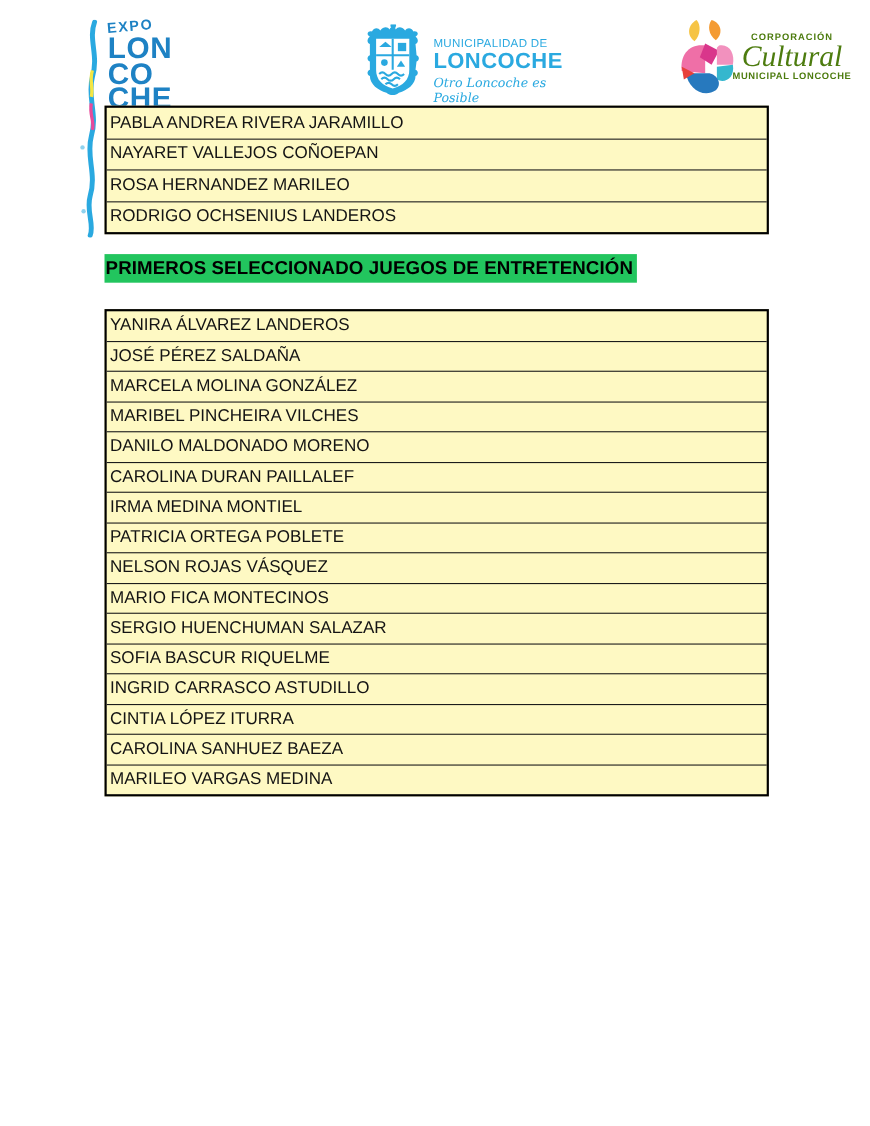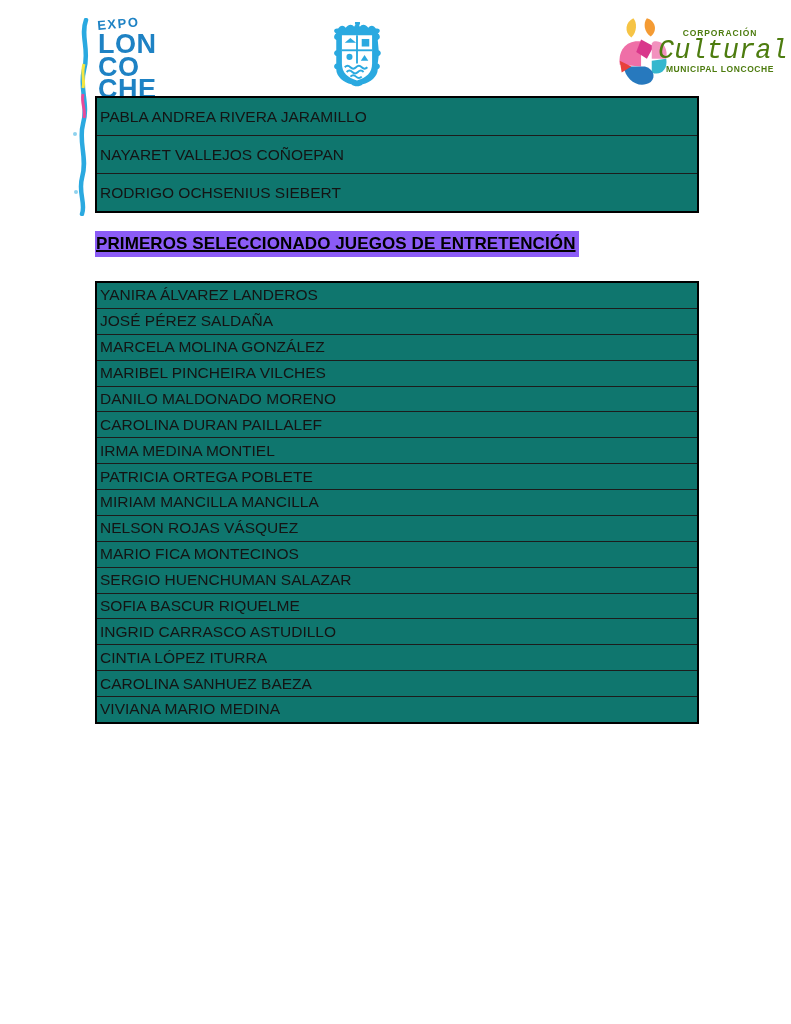--- a/index.html
+++ b/index.html
@@ -20,45 +20,45 @@
   .muni-crest { position:absolute; left:0; top:2px; }
   .muni-text { position:absolute; left:66px; top:14px; width:140px; }
   .muni-line1 { font-size:10.5px; letter-spacing:0.3px; }
   .muni-line2 { font-size:20px; font-weight:700; letter-spacing:0.4px; line-height:21px; }
   .muni-tagline { font-family:"DejaVu Serif", serif; font-style:italic; font-size:11.5px; margin-top:1px; }
 
   .cultural-logo { position:absolute; left:612px; top:12px; z-index:1; color:#4d7c0f; width:165px; height:80px; }
   .cultural-petals { position:absolute; left:0; top:4px; }
   .cultural-text { position:absolute; left:46px; top:16px; width:124px; text-align:center; }
   .cult-line1 { font-size:8.5px; letter-spacing:0.9px; font-weight:700; }
-  .cult-line2 { font-family:Liberation Mono, monospace; font-style:italic; font-size:27px; line-height:27px; }
+  .cult-line2 { font-family:Liberation Serif, serif; font-style:italic; font-size:27px; line-height:27px; }
   .cult-line3 { font-size:8.5px; letter-spacing:0.6px; font-weight:700; margin-top:-1px; }
 
   
   .names-table {
-    position:absolute; left:95px; width:600px; background:#0f766e;
+    position:absolute; left:95px; width:600px; background:#fef9c3;
     border:2px solid #000; z-index:2;
     display:flex; flex-direction:column;
   }
   #table1 { top:96px;  height:113px; }
   #table2 { top:281px; height:439px; }
   .name-row {
     flex:1; display:flex; align-items:center;
     padding-left:3px; font-size:15.5px; color:#141414;
     border-top:1.6px solid #1c1c1c; white-space:nowrap; overflow:hidden;
   }
   .name-row:first-child { border-top:none; }
 
   
   .section-heading { position:absolute; left:95px; top:231px; z-index:2; }
   .section-heading span {
-    display:inline-block; background:#8b5cf6; color:#000;
+    display:inline-block; background:#22c55e; color:#000;
     font-weight:700; font-size:17px; letter-spacing:0.1px;
     padding:3px 3px 3px 1px;
-    text-decoration:underline; text-decoration-thickness:2px;
+    text-decoration-thickness:2px;
   }
 </style>
 </head>
 <body>
 
 <div class="page">
 
   <div class="expo-logo">
     <span class="expo-ribbon">
       <svg width="26" height="198" viewBox="0 0 26 198">
@@ -95,20 +95,25 @@
           <circle cx="22" cy="37" r="3.2"></circle>
           <path d="M34,41 l4,-6 l4,6 Z"></path>
         </g>
         <g fill="none" stroke="#2AA9E0" stroke-width="2">
           <path d="M17,48 q3,-3 6,0 q3,3 6,0 q3,-3 6,0 q3,3 6,0"></path>
           <path d="M19,53 q3,-3 6,0 q3,3 6,0 q3,-3 6,0"></path>
           <path d="M23,58 q3,-3 6,0 q3,3 6,0"></path>
         </g>
       </svg>
     </span>
+    <div class="muni-text">
+      <div class="muni-line1">MUNICIPALIDAD DE</div>
+      <div class="muni-line2">LONCOCHE</div>
+      <div class="muni-tagline">Otro Loncoche es Posible</div>
+    </div>
   </div>
 
   <div class="cultural-logo">
     <span class="cultural-petals">
       <svg width="62" height="74" viewBox="0 0 64 76">
         <path d="M22,2 C14,6 12,16 20,22 C26,16 26,6 22,2Z" fill="#F6C445"></path>
         <path d="M36,2 C44,4 48,14 40,21 C33,16 32,7 36,2Z" fill="#F49B33"></path>
         <path d="M30,26 C16,24 6,34 8,50 L30,52 Z" fill="#EF6FA7"></path>
         <path d="M30,24 L43,31 L36,44 L25,37 Z" fill="#D9368B"></path>
         <path d="M43,26 C53,24 58,34 56,44 L41,44 L41,28 Z" fill="#F291BE"></path>
@@ -120,40 +125,40 @@
     <div class="cultural-text">
       <div class="cult-line1">CORPORACIÓN</div>
       <div class="cult-line2">Cultural</div>
       <div class="cult-line3">MUNICIPAL LONCOCHE</div>
     </div>
   </div>
 
   <div id="table1" class="names-table">
       <div class="name-row">PABLA ANDREA RIVERA JARAMILLO</div>
       <div class="name-row">NAYARET VALLEJOS COÑOEPAN</div>
-      <div class="name-row">RODRIGO OCHSENIUS SIEBERT</div>
+      <div class="name-row">ROSA HERNANDEZ MARILEO</div>
+      <div class="name-row">RODRIGO OCHSENIUS LANDEROS</div>
     </div>
 
   <div class="section-heading">
     <span>PRIMEROS SELECCIONADO JUEGOS DE ENTRETENCIÓN</span>
   </div>
 
   <div id="table2" class="names-table">
       <div class="name-row">YANIRA ÁLVAREZ LANDEROS</div>
       <div class="name-row">JOSÉ PÉREZ SALDAÑA</div>
       <div class="name-row">MARCELA MOLINA GONZÁLEZ</div>
       <div class="name-row">MARIBEL PINCHEIRA VILCHES</div>
       <div class="name-row">DANILO MALDONADO MORENO</div>
       <div class="name-row">CAROLINA DURAN PAILLALEF</div>
       <div class="name-row">IRMA MEDINA MONTIEL</div>
       <div class="name-row">PATRICIA ORTEGA POBLETE</div>
-      <div class="name-row">MIRIAM MANCILLA MANCILLA</div>
       <div class="name-row">NELSON ROJAS VÁSQUEZ</div>
       <div class="name-row">MARIO FICA MONTECINOS</div>
       <div class="name-row">SERGIO HUENCHUMAN SALAZAR</div>
       <div class="name-row">SOFIA BASCUR RIQUELME</div>
       <div class="name-row">INGRID CARRASCO ASTUDILLO</div>
       <div class="name-row">CINTIA LÓPEZ ITURRA</div>
       <div class="name-row">CAROLINA SANHUEZ BAEZA</div>
-      <div class="name-row">VIVIANA MARIO MEDINA</div>
+      <div class="name-row">MARILEO VARGAS MEDINA</div>
     </div>
 
 </div>
 
 </body></html>

